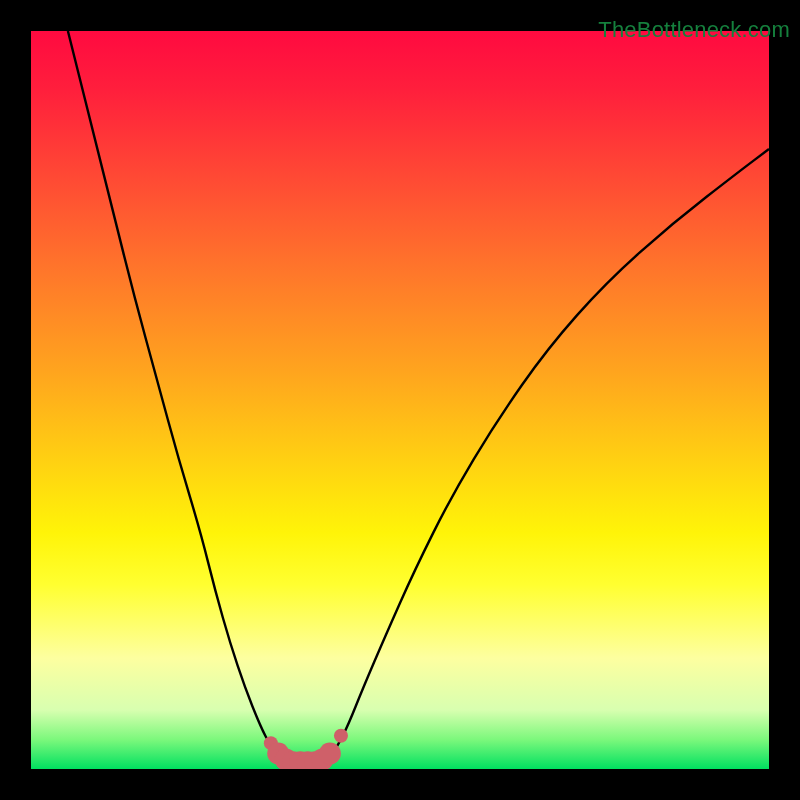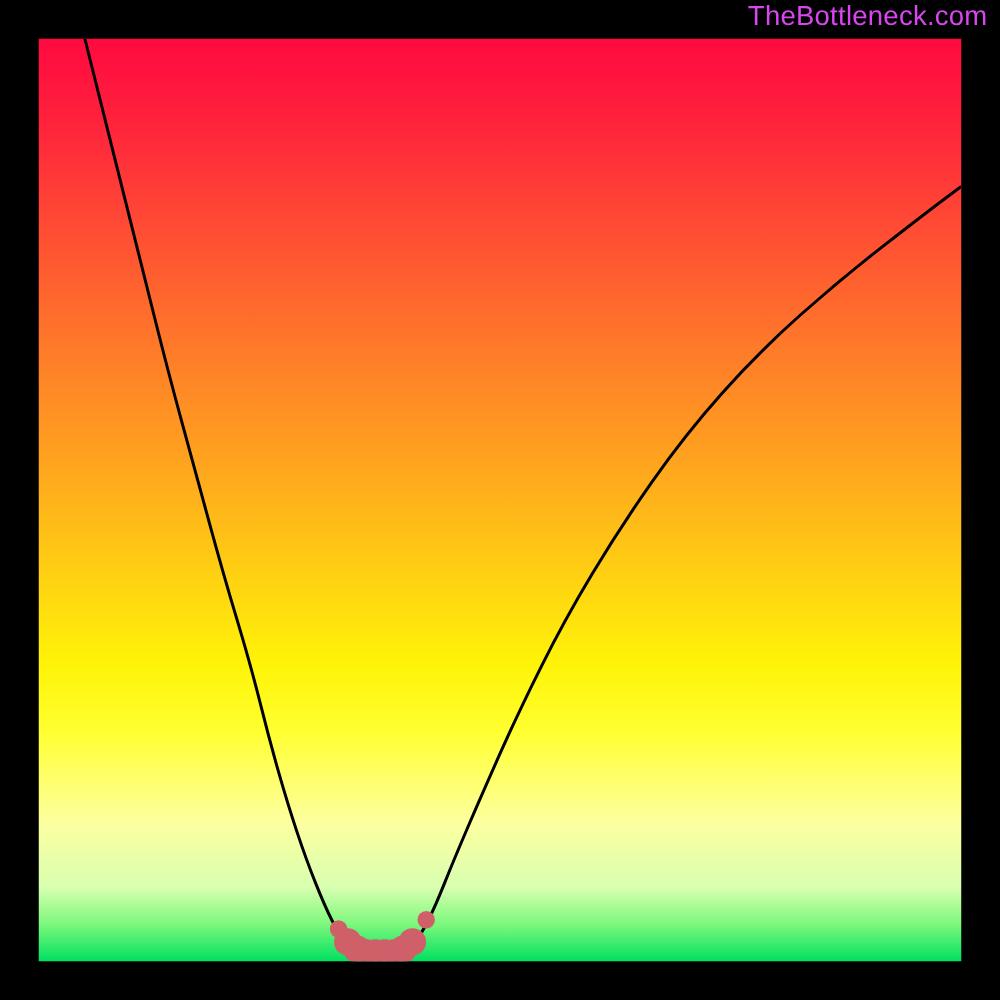--- a/index.html
+++ b/index.html
@@ -43,23 +43,23 @@
   .svg-layer {
     position: absolute;
     left: 31px;
     top: 31px;
     width: 738px;
     height: 738px;
     pointer-events: none;
   }
   .watermark {
     position: absolute;
-    top: 0;
+    top: 17px;
     right: 10px;
-    color: #d946ef;
+    color: #15803d;
     font-size: 22px;
     font-weight: 500;
     letter-spacing: 0.2px;
     user-select: none;
   }
 </style>
 </head>
 <body>
 
 <div class="stage">

